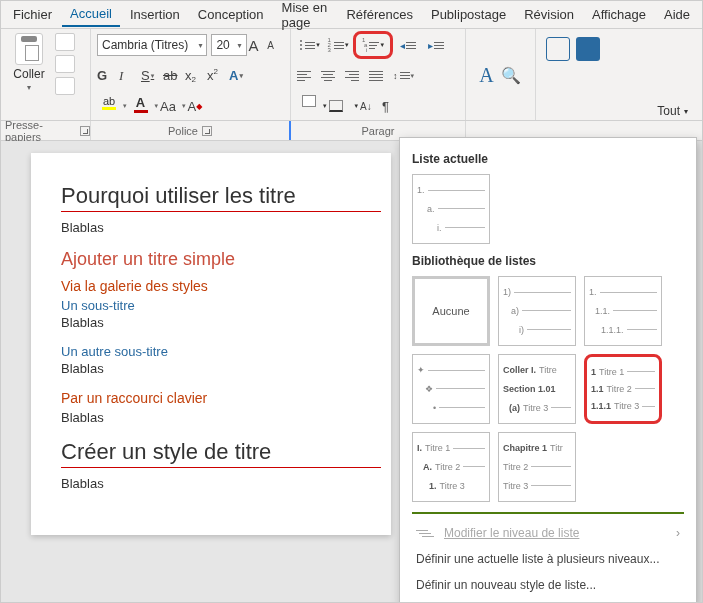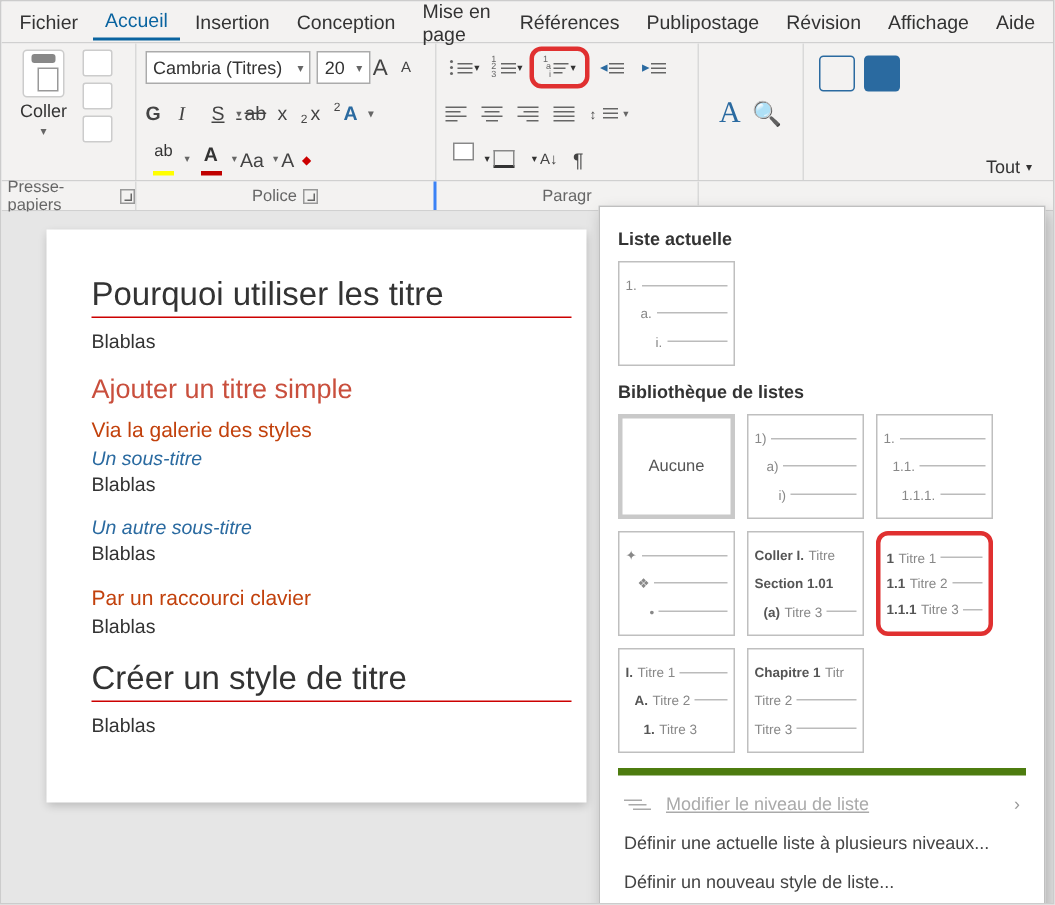--- a/index.html
+++ b/index.html
@@ -5,21 +5,21 @@
   * { box-sizing: border-box; margin: 0; padding: 0; font-family: "Segoe UI", sans-serif; }
   body { width: 703px; height: 603px; background: #fff; overflow: hidden; font-size: 12px; color: #333; border:1px solid #ccc;}
   
   .menubar { display: flex; align-items: center; height: 28px; background: #f3f2f1; border-bottom: 1px solid #d0d0d0; padding: 0 4px; gap: 2px;}
   .menubar .tab { padding: 4px 8px; color: #333; cursor: default; font-size: 13px;}
   .menubar .tab.active { color: #0a64a0; border-bottom: 2px solid #0a64a0; font-weight: 500;}
   
   .ribbon { display: flex; height: 92px; background: #f3f2f1; border-bottom: 1px solid #d0d0d0; }
   .ribbon-group { border-right: 1px solid #d9d9d9; padding: 4px 6px 2px 6px; display: flex; flex-direction: column; justify-content: space-between;}
   .rg-row { display: flex; align-items: center; gap: 2px; height: 24px;}
-  .rg-row > * { height: 22px; display:flex; align-items:center; justify-content:space-between;}
+  .rg-row > * { height: 22px; display:flex; align-items:center; justify-content:flex-start;}
   
   .clipboard-group { width: 90px; }
   .paste-btn { display:flex; flex-direction:column; align-items:center; gap:2px; width:44px;}
   .paste-icon { width:28px; height:32px; border:1px solid #ccc; border-radius:3px; position:relative; background:#fff;}
   .paste-icon::before{content:'';position:absolute;top:2px;left:5px;width:16px;height:6px;background:#888;border-radius:2px;}
   .paste-icon::after{content:'';position:absolute;bottom:3px;right:3px;width:12px;height:14px;background:#fff;border:1px solid #999;}
   .small-btns { display:flex; flex-direction:column; gap:4px; margin-left:4px;}
   .small-btn { width:20px; height:18px; border:1px solid #ccc; border-radius:2px; background:#fff;}
   
   .font-group { width: 200px; }
@@ -65,31 +65,31 @@
   .sl-clip{width:90px;border-right:1px solid #d9d9d9;padding-left:4px;justify-content:flex-start;}
   .sl-font{width:200px;border-right:2px solid #3b82f6;}
   .sl-para{width:175px;border-right:1px solid #d9d9d9;}
   
   .doc-area { position:relative; background:#e6e6e6; height: calc(603px - 28px - 92px - 20px); padding:12px 0 0 30px;}
   .page { background:#fff; width:360px; padding:30px 10px 30px 30px; box-shadow:0 2px 6px rgba(0,0,0,0.2); font-family: Cambria, Georgia, serif;}
   .h1 { font-size:22px; color:#333; border-bottom:1px solid #c00; padding-bottom:2px; margin-bottom:8px;}
   .body { font-size:13px; color:#333; margin-bottom:14px;}
   .h2 { font-size:18px; color:#c94f3d; margin-bottom:8px;}
   .h3 { font-size:14px; color:#c2410c; font-weight:500; margin-bottom:4px;}
-  .h4 { font-size:13px; color:#2a6aa0; font-style:italic; margin-bottom:2px;}
+  .h4 { font-size:13px; color:#2a6aa0; margin-bottom:2px;}
   
   .dropdown { position:absolute; top:-4px; left:398px; width:298px; background:#fff; border:1px solid #bfbfbf; box-shadow:2px 4px 10px rgba(0,0,0,0.25); padding:10px 12px 6px 12px;}
   .dd-heading { font-weight:600; font-size:12px; margin:4px 0 8px 0; color:#333;}
   .preview-grid { display:flex; flex-wrap:wrap; gap:8px; margin-bottom:10px;}
   .preview { width:78px; height:70px; border:1px solid #bfbfbf; background:#fff; padding:6px 4px; font-size:9px; color:#888; display:flex; flex-direction:column; justify-content:space-around;}
   .preview.none{align-items:center;justify-content:center;font-size:11px;color:#555;border:3px solid #c9c9c9;}
   .preview .row{display:flex;align-items:center;gap:3px;white-space:nowrap;}
   .preview .ln{flex:1;height:1px;background:#bbb;}
   .preview.highlighted{border:3px solid #e03030;border-radius:8px;}
-  .dd-footer { border-top:5px solid #4d7c0f; margin-top:0; padding-top:6px;}
+  .dd-footer { border-top:2px solid #4d7c0f; margin-top:0; padding-top:6px;}
   .dd-item { padding:6px 4px; font-size:12px; color:#444; display:flex; align-items:center; gap:10px;}
   .dd-item.disabled{color:#aaa;}
   .dd-item .chev{margin-left:auto;color:#999;}
   .indent-icon{display:inline-flex;flex-direction:column;gap:2px;}
   .indent-icon span{width:12px;height:1px;background:#aaa;}
 </style>
 </head>
 <body>
 
 <div class="menubar">

